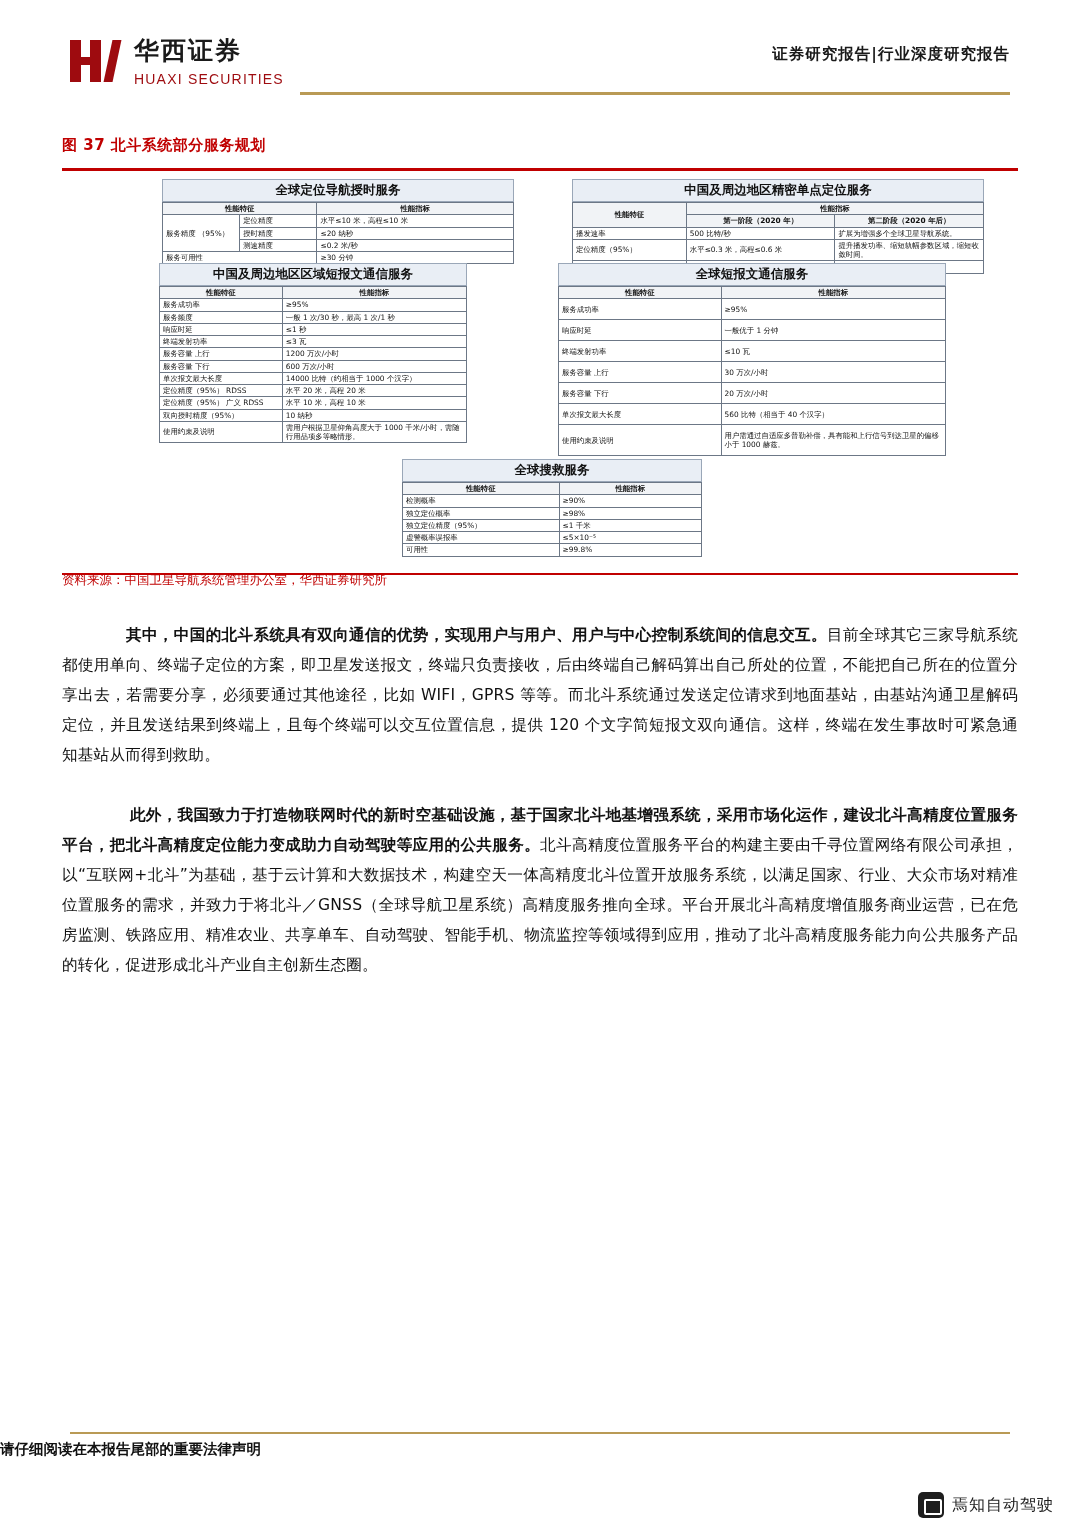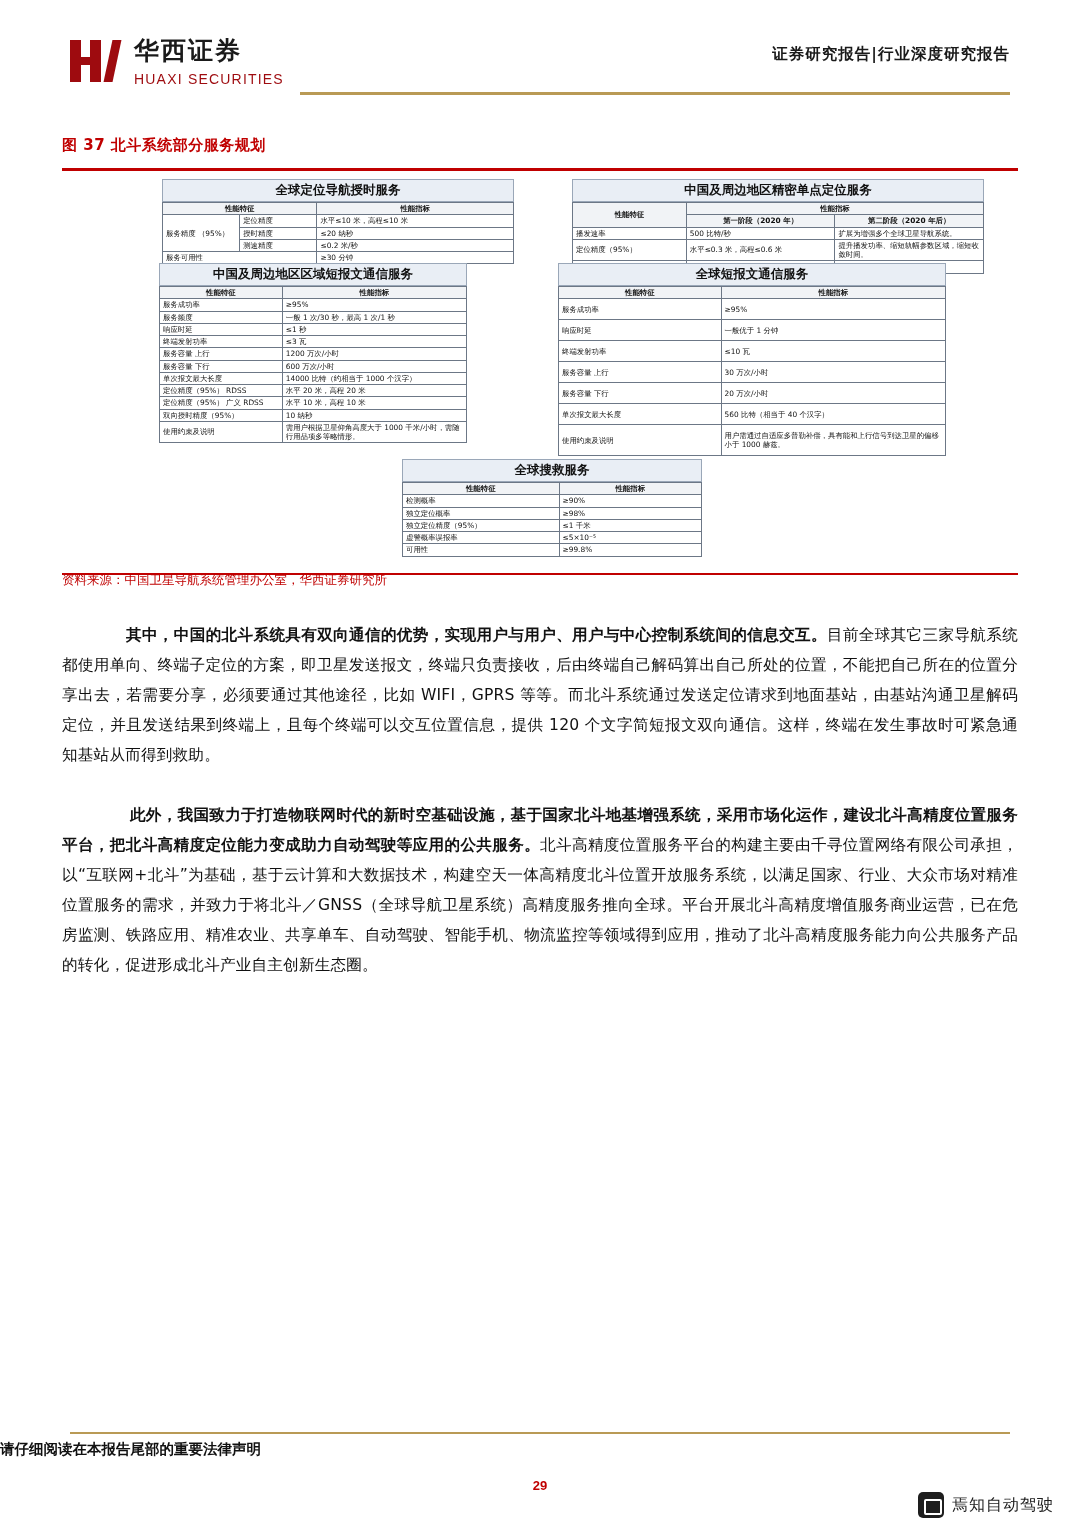--- a/index.html
+++ b/index.html
@@ -274,20 +274,19 @@
   <div class="para" style="left:62px;top:620px;width:956px;">
     <span class="b" style="margin-left:64px;">其中，中国的北斗系统具有双向通信的优势，实现用户与用户、用户与中心控制系统间的信息交互。</span><span>目前全球其它三家导航系统都使用单向、终端子定位的方案，即卫星发送报文，终端只负责接收，后由终端自己解码算出自己所处的位置，不能把自己所在的位置分享出去，若需要分享，必须要通过其他途径，比如 WIFI，GPRS 等等。而北斗系统通过发送定位请求到地面基站，由基站沟通卫星解码定位，并且发送结果到终端上，且每个终端可以交互位置信息，提供 120 个文字简短报文双向通信。这样，终端在发生事故时可紧急通知基站从而得到救助。</span>
   </div>
 
   <div class="para" style="left:62px;top:800px;width:956px;">
     <span class="b" style="margin-left:68px;">此外，我国致力于打造物联网时代的新时空基础设施，基于国家北斗地基增强系统，采用市场化运作，建设北斗高精度位置服务平台，把北斗高精度定位能力变成助力自动驾驶等应用的公共服务。</span><span>北斗高精度位置服务平台的构建主要由千寻位置网络有限公司承担，以“互联网+北斗”为基础，基于云计算和大数据技术，构建空天一体高精度北斗位置开放服务系统，以满足国家、行业、大众市场对精准位置服务的需求，并致力于将北斗／GNSS（全球导航卫星系统）高精度服务推向全球。平台开展北斗高精度增值服务商业运营，已在危房监测、铁路应用、精准农业、共享单车、自动驾驶、智能手机、物流监控等领域得到应用，推动了北斗高精度服务能力向公共服务产品的转化，促进形成北斗产业自主创新生态圈。</span>
   </div>
 
   <div class="foot-rule"></div>
   <div class="foot-note">请仔细阅读在本报告尾部的重要法律声明</div>
-  <div class="page-num">29</div>
 
   <div class="wm">
     <div class="wm-logo"></div>
     <div class="wm-text">焉知自动驾驶</div>
   </div>
 
 </div>
 
 </body></html>

